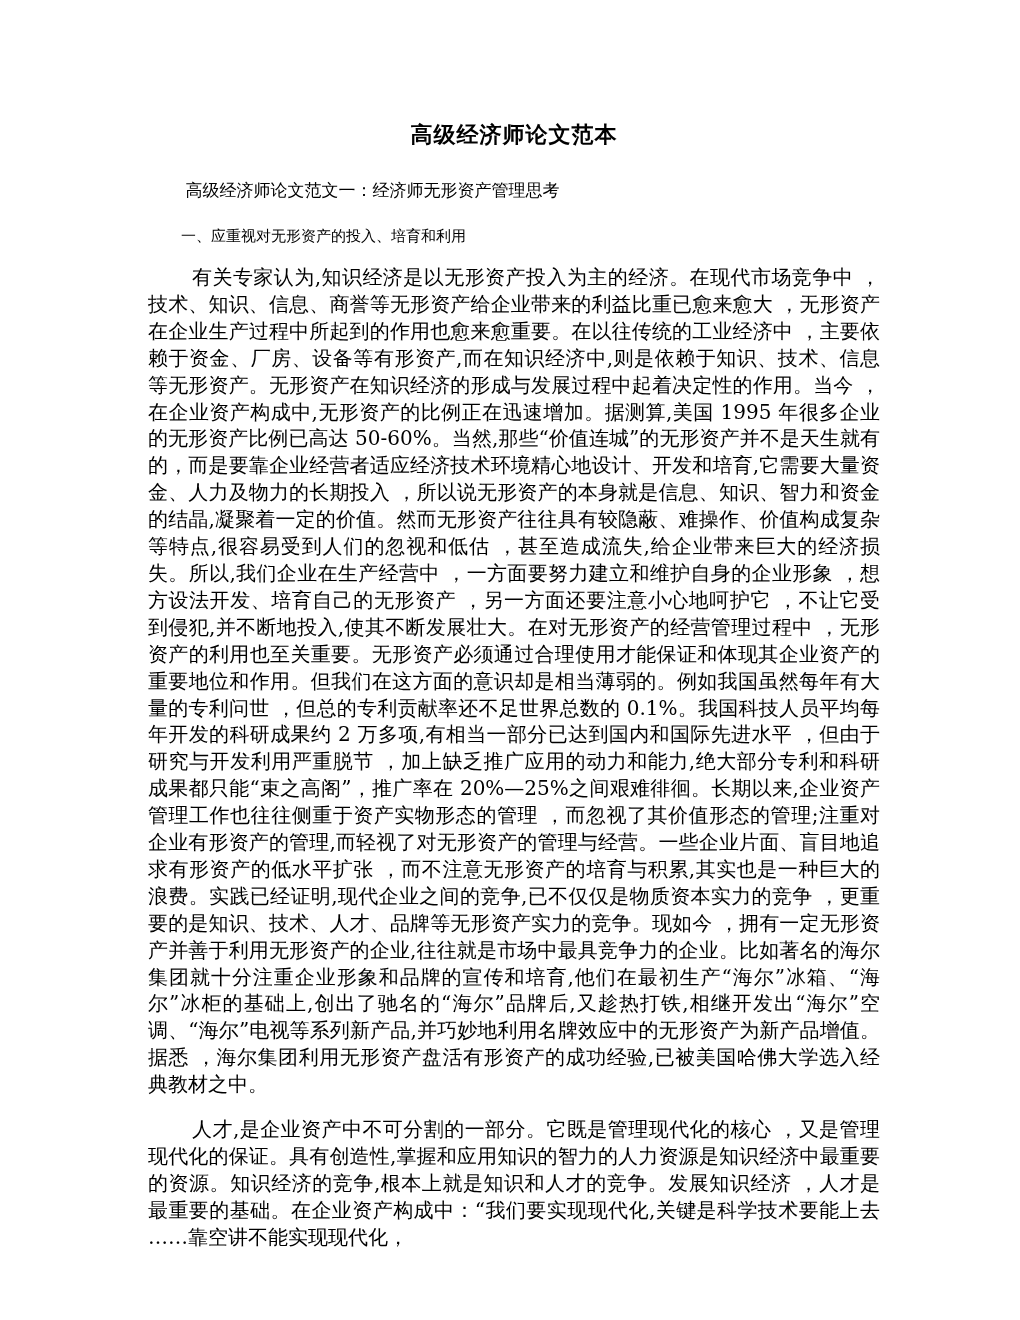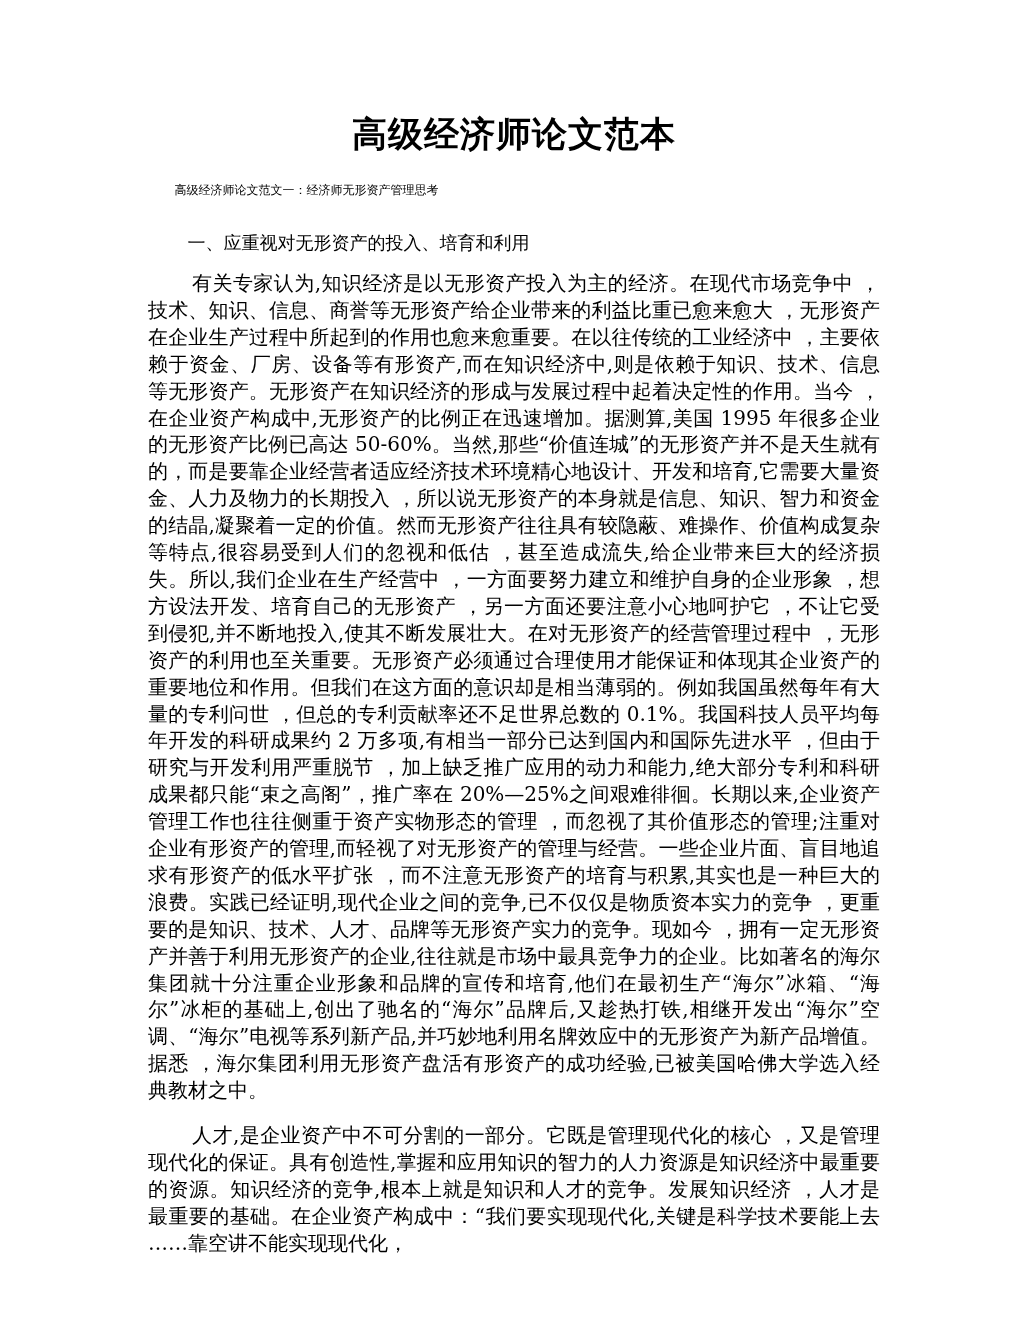--- a/index.html
+++ b/index.html
@@ -15,35 +15,35 @@
     font-family: "DejaVu Serif", "Liberation Serif", serif;
   }
   .page {
     box-sizing: border-box;
     width: 1020px;
     height: 1320px;
     padding: 118px 140px 40px 148px;
     background: #ffffff;
   }
   .doc-title {
-    font-size: 35px;
+    font-size: 22px;
     line-height: 32px;
     font-weight: 700;
     text-align: center;
     margin: 0 0 27px 0;
     letter-spacing: 1px;
   }
   .intro-line {
-    font-size: 12px;
+    font-size: 17px;
     line-height: 27px;
     text-indent: 2.2em;
-    margin: 0 0 25px 0;
+    margin: 0 0 19px 0;
   }
   .section-heading {
-    font-size: 18px;
+    font-size: 15px;
     line-height: 27px;
     text-indent: 2.2em;
     margin: 0 0 14px 0;
   }
   .body-para {
     font-size: 20px;
     line-height: 26.9px;
     text-align: justify;
     text-indent: 2.2em;
     margin: 0 0 18px 0;

